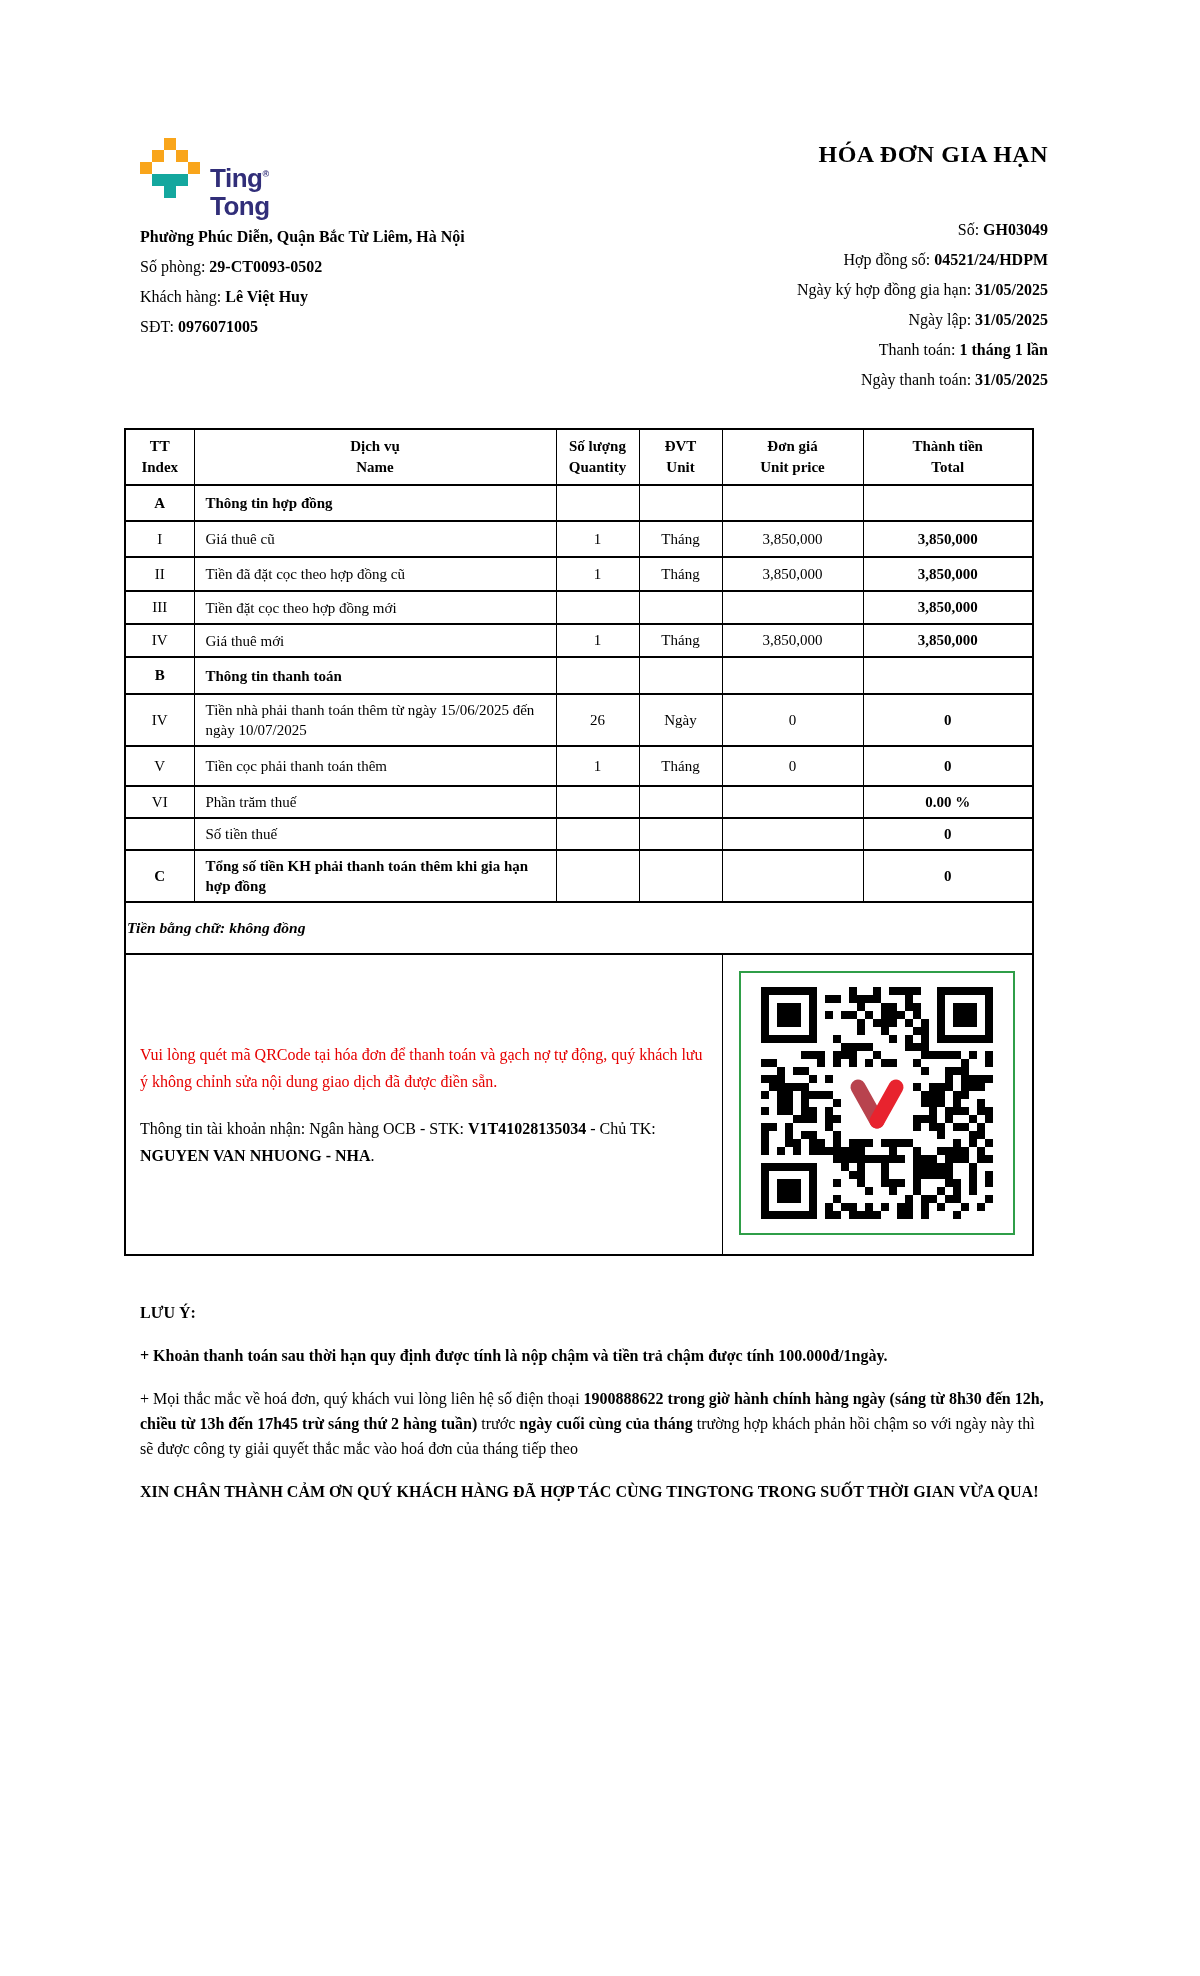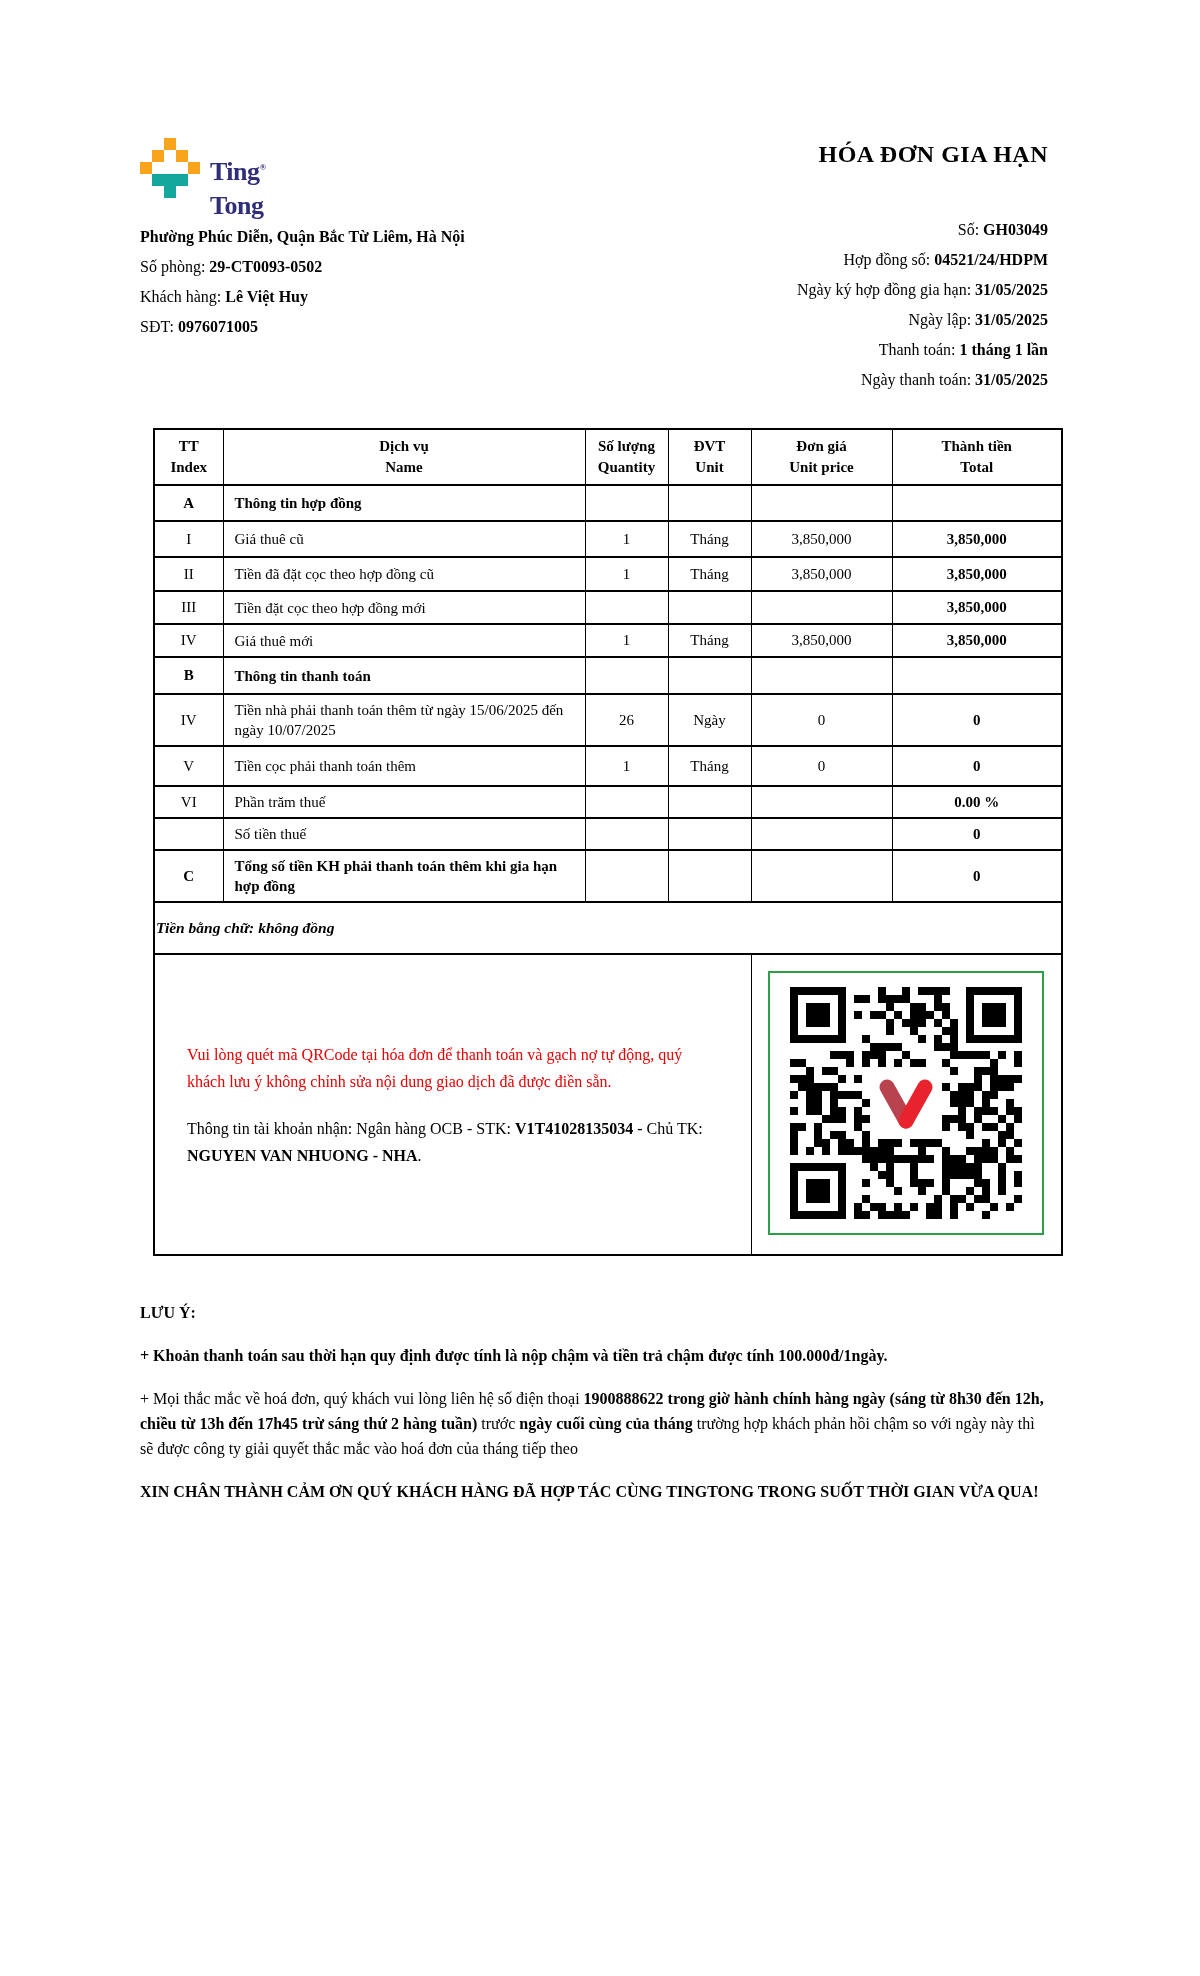--- a/index.html
+++ b/index.html
@@ -5,51 +5,51 @@
   html,body{margin:0;padding:0;background:#fff;}
   body{width:1200px;height:1976px;position:relative;font-family:"Liberation Serif","DejaVu Serif",serif;color:#000;}
   .page{position:absolute;inset:0;background:#fff;overflow:hidden;}
 
   
   .logo{position:absolute;top:138px;left:140px;display:flex;align-items:flex-start;}
   .logo-icon{position:relative;width:60px;height:60px;flex:0 0 60px;}
   .logo-icon i{position:absolute;width:12px;height:12px;display:block;}
   .sq-o{background:var(--orange);}
   .sq-t{background:var(--teal);}
-  .logo-text{margin-left:10px;font-family:Liberation Serif, serif;font-weight:bold;
-             font-size:26px;line-height:34px;color:var(--navy);letter-spacing:-0.5px;margin-top:12px;}
+  .logo-text{margin-left:10px;font-family:Liberation Sans, sans-serif;font-weight:bold;
+             font-size:26px;line-height:28px;color:var(--navy);letter-spacing:-0.5px;margin-top:22px;}
   .logo-text sup{font-size:9px;vertical-align:10px;}
 
   .doc-title{position:absolute;top:141px;right:152px;font-size:24px;font-weight:bold;letter-spacing:0.5px;}
 
   
   .info-left{position:absolute;top:222px;left:140px;font-size:16px;line-height:30px;}
   .info-right{position:absolute;top:215px;right:152px;font-size:16px;line-height:30px;text-align:right;}
 
   
-  table.inv{position:absolute;top:428px;left:153px;width:908px;border-collapse:collapse;table-layout:fixed;
+  table.inv{position:absolute;top:428px;left:124px;width:908px;border-collapse:collapse;table-layout:fixed;
             font-size:15px;}
   table.inv col.w0{width:69px}  table.inv col.w1{width:362px}
   table.inv col.w2{width:83px}  table.inv col.w3{width:83px}
   table.inv col.w4{width:141px} table.inv col.w5{width:170px}
   table.inv th,table.inv td{border-left:1px solid #000;border-right:1px solid #000;
             border-top:2px solid #000;border-bottom:2px solid #000;vertical-align:middle;}
   table.inv{border:2px solid #000;}
   thead th{height:50px;text-align:center;font-weight:bold;padding:2px;}
   thead th div{line-height:21px;}
   td.c0{text-align:center;}
   td.c1{text-align:left;padding:5px 11px;line-height:20px;}
   td.c2,td.c3,td.c4{text-align:center;}
   td.c5{text-align:center;font-weight:bold;}
   tr.section td.c0,tr.section td.c1{font-weight:bold;}
   tr.words-row td{height:44px;text-align:left;padding:3px 1px;font-weight:bold;font-style:italic;font-size:15.5px;}
 
   
   tr.qr-row td{height:287px;}
-  td.qr-left{padding:6px 32px;vertical-align:middle;}
+  td.qr-left{padding:6px 14px;vertical-align:middle;}
   .red-note{color:var(--red);margin:0 0 20px 0;font-size:16px;line-height:27px;}
   .account{margin:0;font-size:16px;line-height:27px;}
   td.qr-right{text-align:center;vertical-align:middle;}
   .qr-frame{display:inline-block;border:2px solid var(--green);padding:14px 20px;background:#fff;}
   .qr-frame svg{display:block;}
 
   
   .notes{position:absolute;top:1300px;left:140px;width:908px;font-size:16px;line-height:25px;}
   .notes .heading{font-weight:bold;margin:0 0 18px 0;}
   .notes p{margin:0 0 18px 0;}

